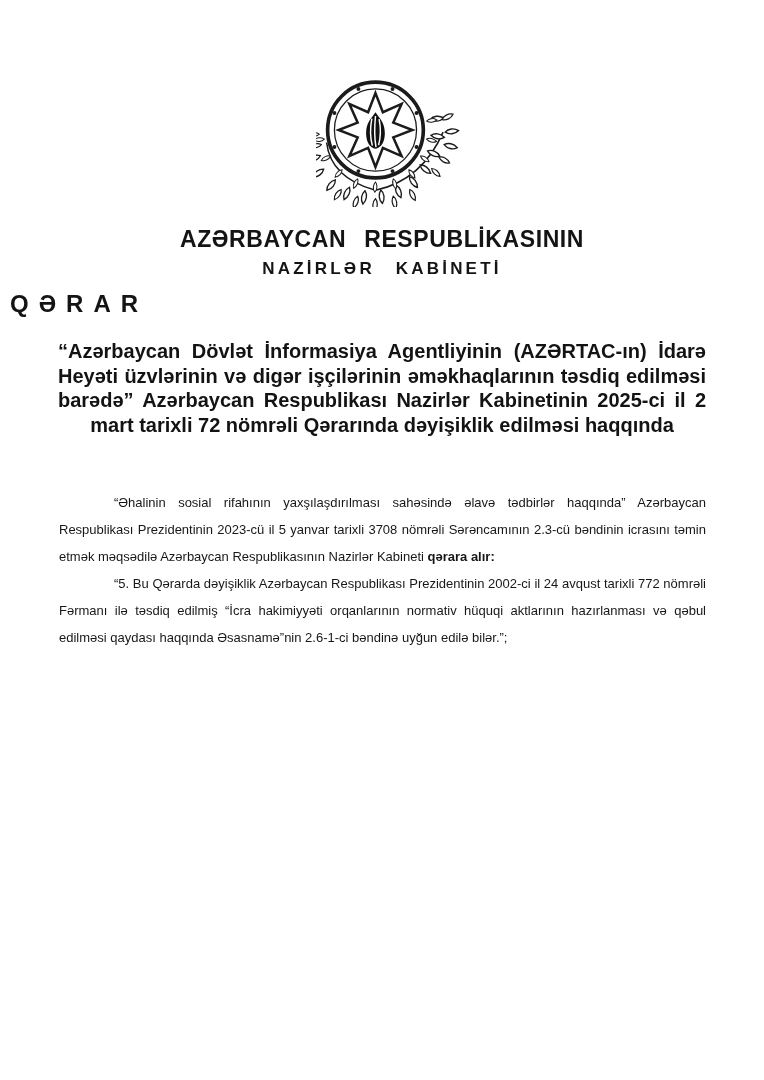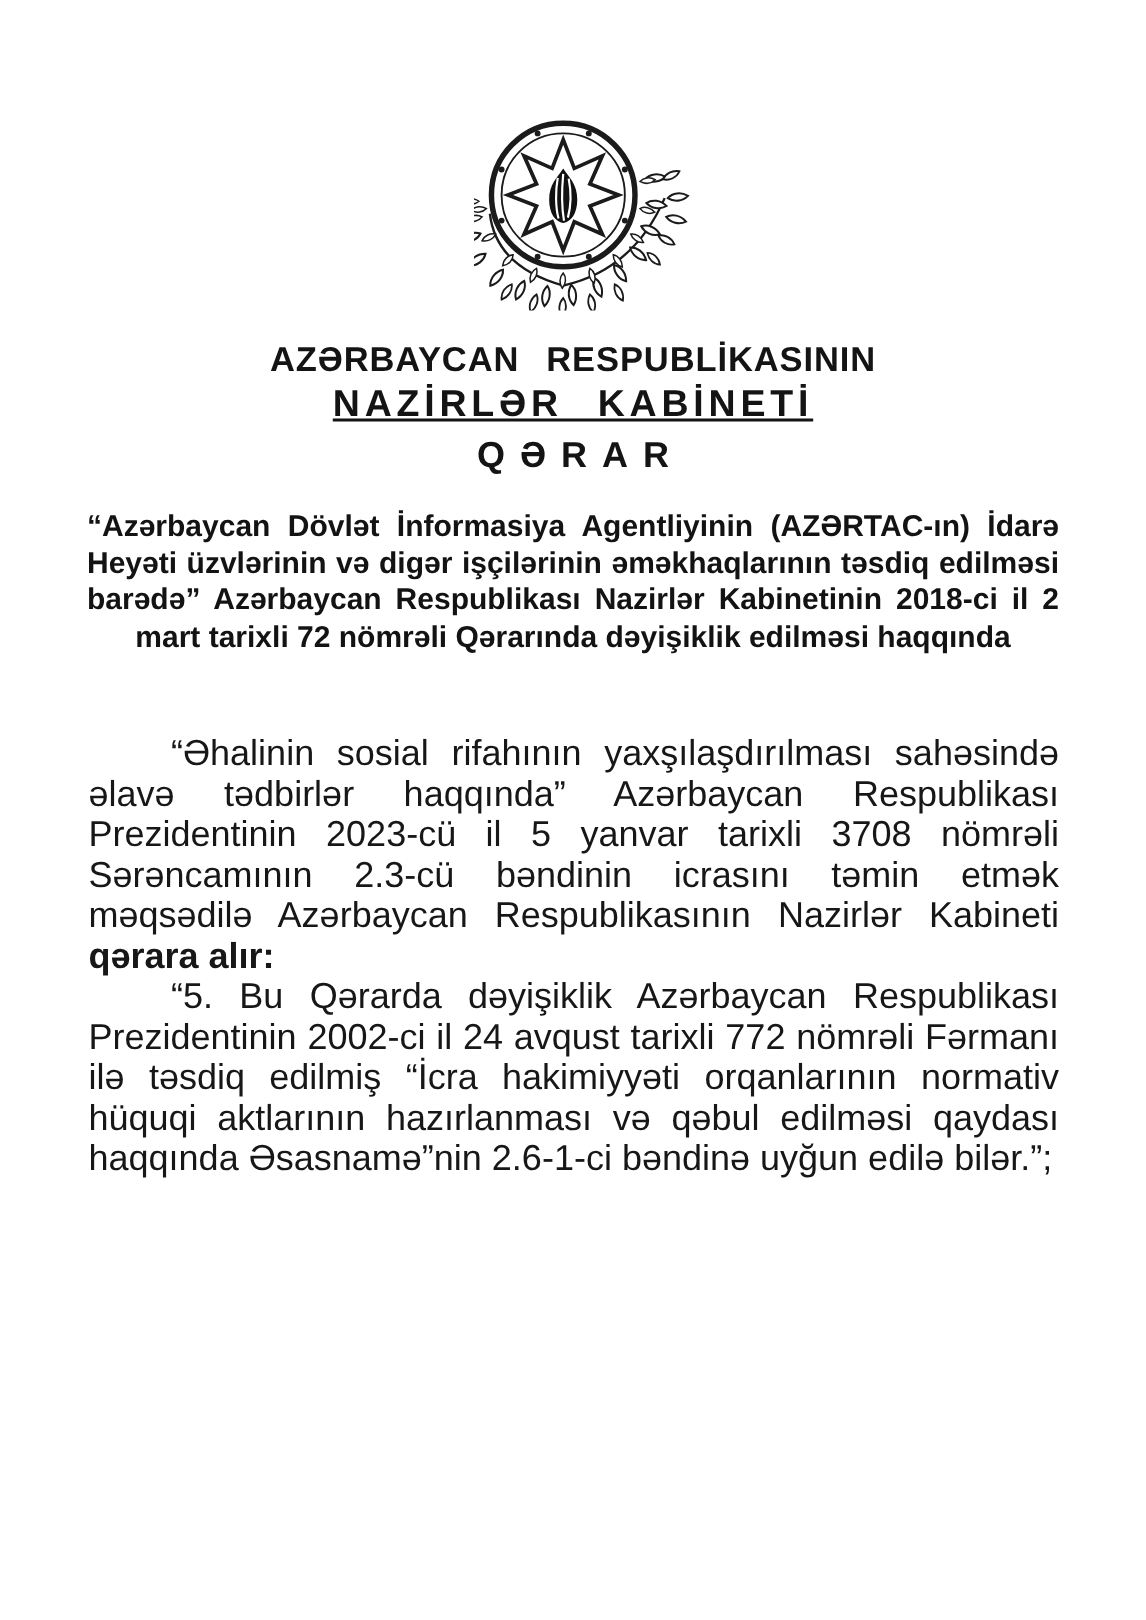--- a/index.html
+++ b/index.html
@@ -33,32 +33,31 @@
     font-weight: bold;
     color: #141414;
   }
   .org-line1 {
     font-size: 23px;
     line-height: 30px;
     letter-spacing: 0.6px;
     word-spacing: 11px;
   }
   .org-line2 {
-    font-size: 25px;
+    font-size: 17px;
     line-height: 30px;
     letter-spacing: 3.2px;
     word-spacing: 13px;
-    text-decoration: underline;
   }
   .doc-type {
     position: absolute;
     top: 290px;
     left: 10px; 
     right: 0;
-    text-align: center;
+    text-align: left;
     font-weight: bold;
     font-size: 24px;
     letter-spacing: 10px;
     color: #141414;
   }
 
   
   .doc-heading {
     position: absolute;
     top: 339px;
@@ -71,21 +70,21 @@
     text-align-last: center;
     color: #131313;
   }
 
   
   .body-text {
     position: absolute;
     top: 489px;
     left: 59px;
     width: 647px;
-    font-size: 24px;
+    font-size: 13px;
     line-height: 27px;
     text-align: justify;
     color: #171717;
   }
   .body-text p {
     margin: 0;
     text-indent: 55px;
   }
   .body-text .bold { font-weight: bold; }
 </style>
@@ -168,20 +167,20 @@
     </svg>
   </div>
 
   <div class="org-title">
     <div class="org-line1">AZƏRBAYCAN RESPUBLİKASININ</div>
     <div class="org-line2">NAZİRLƏR KABİNETİ</div>
   </div>
 
   <div class="doc-type">QƏRAR</div>
 
-  <div class="doc-heading">“Azərbaycan Dövlət İnformasiya Agentliyinin (AZƏRTAC-ın) İdarə Heyəti üzvlərinin və digər işçilərinin əməkhaqlarının təsdiq edilməsi barədə” Azərbaycan Respublikası Nazirlər Kabinetinin 2018-ci il 2 mart tarixli 72 nömrəli Qərarında dəyişiklik edilməsi haqqında</div>
+  <div class="doc-heading">“Azərbaycan Dövlət İnformasiya Agentliyinin (AZƏRTAC-ın) İdarə Heyəti üzvlərinin və digər işçilərinin əməkhaqlarının təsdiq edilməsi barədə” Azərbaycan Respublikası Nazirlər Kabinetinin 2025-ci il 2 mart tarixli 72 nömrəli Qərarında dəyişiklik edilməsi haqqında</div>
 
   <div class="body-text">
     <p><span>“Əhalinin sosial rifahının yaxşılaşdırılması sahəsində əlavə tədbirlər haqqında” Azərbaycan Respublikası Prezidentinin 2023-cü il 5 yanvar tarixli 3708 nömrəli Sərəncamının 2.3-cü bəndinin icrasını təmin etmək məqsədilə Azərbaycan Respublikasının Nazirlər Kabineti </span><span class="bold">qərara alır:</span></p>
     <p>“5. Bu Qərarda dəyişiklik Azərbaycan Respublikası Prezidentinin 2002-ci il 24 avqust tarixli 772 nömrəli Fərmanı ilə təsdiq edilmiş “İcra hakimiyyəti orqanlarının normativ hüquqi aktlarının hazırlanması və qəbul edilməsi qaydası haqqında Əsasnamə”nin 2.6-1-ci bəndinə uyğun edilə bilər.”;</p>
   </div>
 
 </div>
 
 </body></html>

